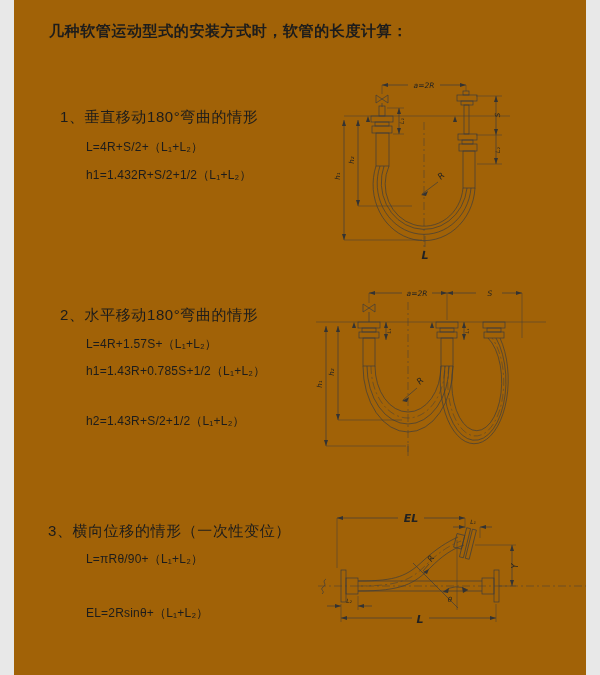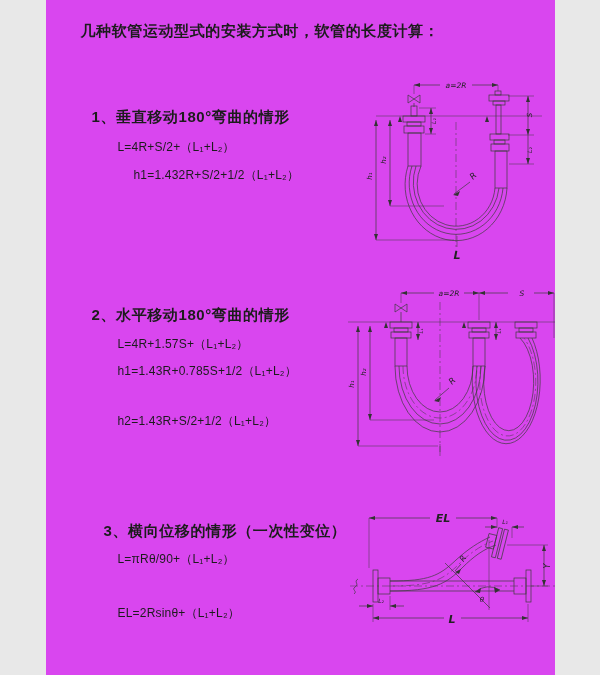--- a/index.html
+++ b/index.html
@@ -1,46 +1,46 @@
 <!DOCTYPE html>
 <html><head>
 <meta charset="utf-8">
 <style>
   html,body{margin:0;padding:0;background:#e8e8e8;}
-  .page{position:relative;width:509px;height:675px;background:#d946ef;
+  .page{position:relative;width:572px;height:675px;background:#a16207;
         font-family:"Liberation Sans","DejaVu Sans",sans-serif;color:#1c1c1c;overflow:hidden;margin:0 auto;}
   .title{position:absolute;left:35px;top:22px;font-size:15px;font-weight:bold;letter-spacing:.6px;}
-  .sec-heading{position:absolute;font-size:15px;font-weight:bold;letter-spacing:.6px;}
+  .sec-heading{position:absolute;font-size:15px;font-weight:normal;letter-spacing:.6px;}
   .formula{position:absolute;font-size:12px;letter-spacing:.2px;}
   .diag{position:absolute;font-style:italic;}
   svg{display:block;}
   svg text{font-family:"DejaVu Sans","Liberation Sans",sans-serif;fill:#222;}
   svg line,svg path,svg rect{stroke:#3c3c3c;fill:none;stroke-width:.7;}
   svg polygon{fill:#333;stroke:none;}
   .thin{stroke-width:.5;}
   .dashdot{stroke-dasharray:8 3 2 3;stroke-width:.5;}
   .braidrect{stroke:#3c3c3c;stroke-width:.7;}
 </style>
 </head>
 <body>
 
 <div class="page">
 
   <div class="title">几种软管运动型式的安装方式时，软管的长度计算：</div>
 
   <div class="sec-heading" style="left:46px;top:108px">1、垂直移动180°弯曲的情形</div>
   <div class="formula" style="left:72px;top:139px">L=4R+S/2+（L₁+L₂）</div>
-  <div class="formula" style="left:88px;top:167px">h1=1.432R+S/2+1/2（L₁+L₂）</div>
+  <div class="formula" style="left:72px;top:167px">h1=1.432R+S/2+1/2（L₁+L₂）</div>
 
   <div class="sec-heading" style="left:46px;top:306px">2、水平移动180°弯曲的情形</div>
   <div class="formula" style="left:72px;top:336px">L=4R+1.57S+（L₁+L₂）</div>
   <div class="formula" style="left:72px;top:363px">h1=1.43R+0.785S+1/2（L₁+L₂）</div>
   <div class="formula" style="left:72px;top:413px">h2=1.43R+S/2+1/2（L₁+L₂）</div>
 
-  <div class="sec-heading" style="left:58px;top:522px">3、横向位移的情形（一次性变位）</div>
+  <div class="sec-heading" style="left:34px;top:522px">3、横向位移的情形（一次性变位）</div>
   <div class="formula" style="left:72px;top:551px">L=πRθ/90+（L₁+L₂）</div>
   <div class="formula" style="left:72px;top:605px">EL=2Rsinθ+（L₁+L₂）</div>
 
   <div class="diag" style="left:300px;top:68px">
   <svg width="295" height="195" viewBox="0 0 295 195">
     <defs>
       <pattern id="braid1" width="4" height="4" patternUnits="userSpaceOnUse">
         <path d="M0,4 L4,0" style="stroke:#555;stroke-width:.5"></path>
         <path d="M0,0 L4,4" style="stroke:#555;stroke-width:.5"></path>
       </pattern>

